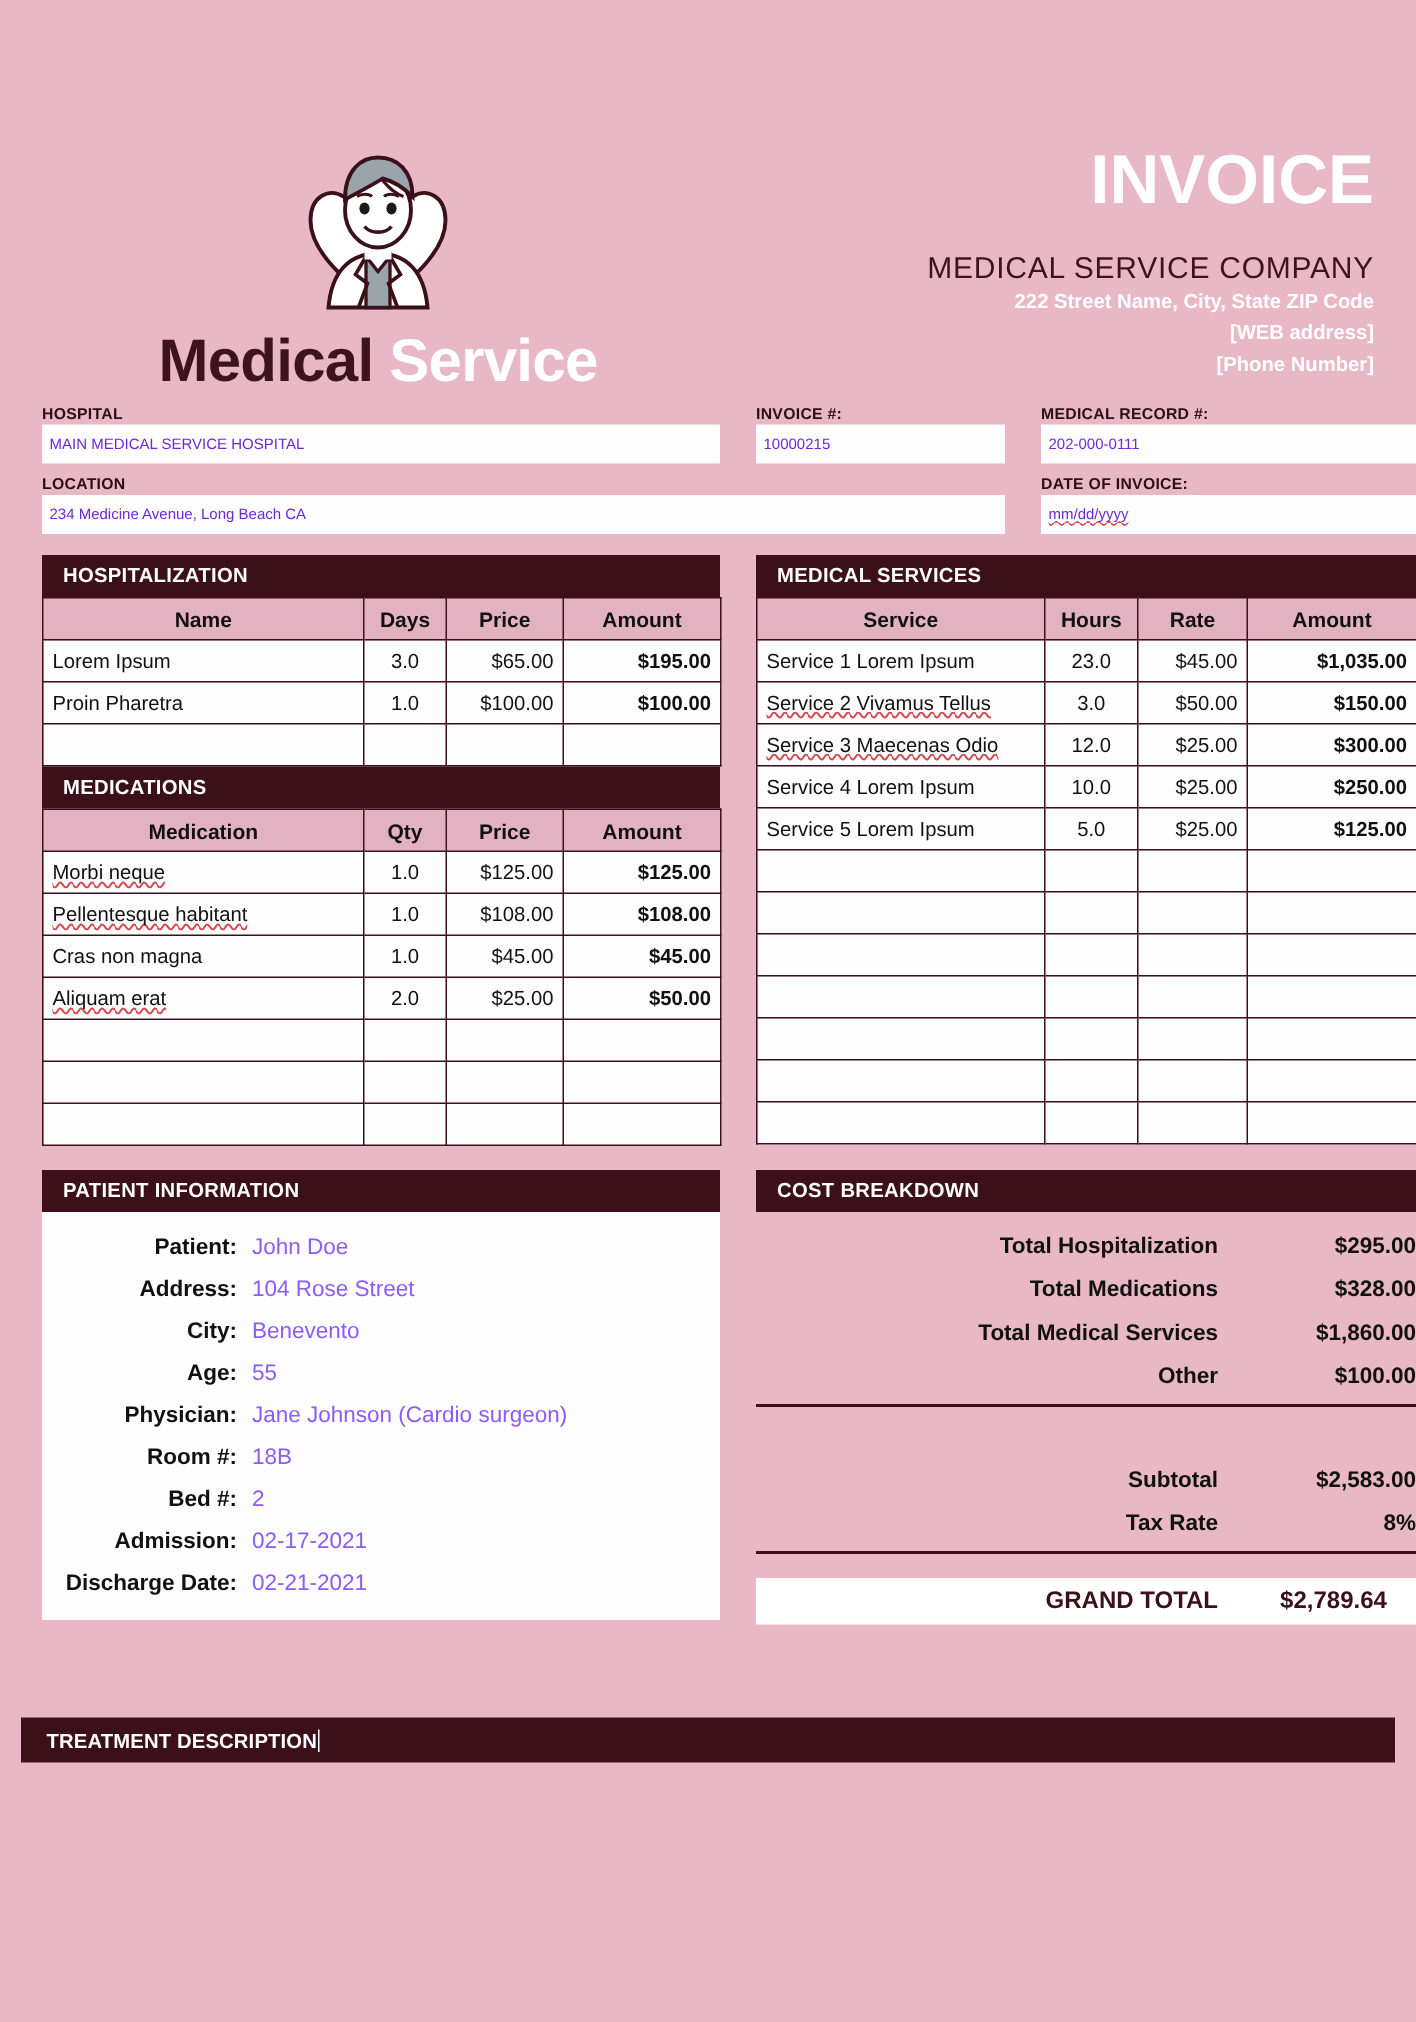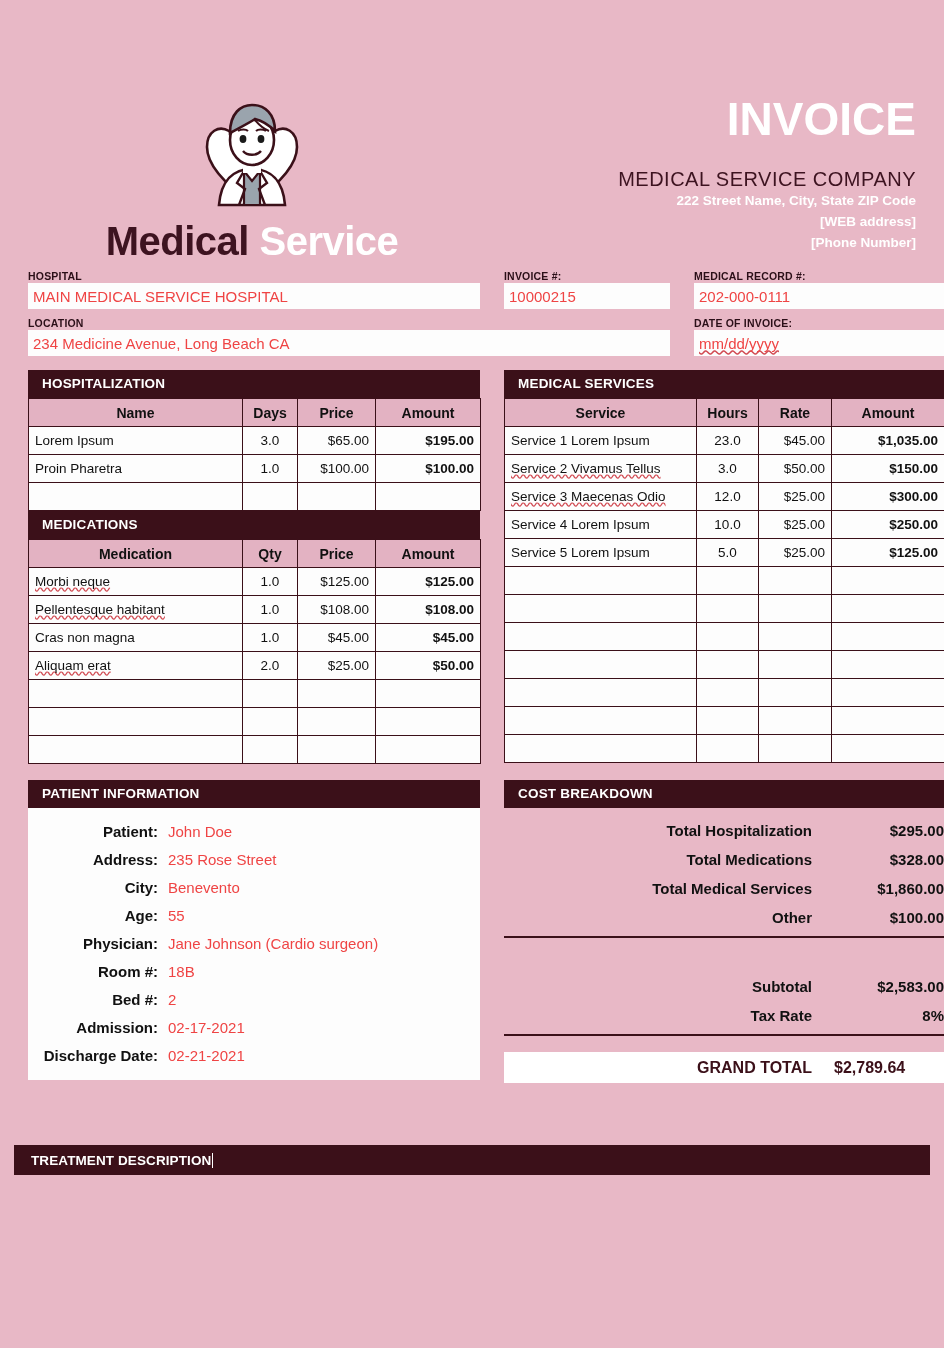--- a/index.html
+++ b/index.html
@@ -42,21 +42,21 @@
 
   
   .fields { position: relative; height: 100px; }
   .fld-label {
     font-size: 10.5px; font-weight: bold; color: #2b0f18;
     letter-spacing: 0.2px; margin-bottom: 1px;
   }
   .fld-box {
     background: #fdfdfd; height: 26px;
     display: flex; align-items: center; padding: 0 5px;
-    font-size: 15px; color: #ef4444;
+    font-size: 10px; color: #6d28d9;
   }
   .f-hospital { position: absolute; left: 14px; top: 0; width: 452px; }
   .f-location { position: absolute; left: 14px; top: 47px; width: 637px; }
   .f-invoice  { position: absolute; left: 490px; top: 0; width: 166px; }
   .f-invoice2 { position: absolute; left: 490px; top: 47px; width: 166px; }
   .f-record   { position: absolute; left: 680px; top: 0; width: 250px; }
   .f-date     { position: absolute; left: 680px; top: 47px; width: 250px; }
   .squiggle {
     text-decoration: underline wavy #d14a52;
     text-decoration-skip-ink: none;
@@ -89,38 +89,38 @@
   td.blank  { }
 
   
   .lower { position: relative; }
   .info-box { background: #fdfdfd; padding: 10px 0 10px 0; }
   .info-row { display: flex; font-size: 15px; line-height: 28px; }
   .info-key {
     width: 140px; text-align: right; font-weight: bold;
     padding-right: 10px; color: #111; flex: none;
   }
-  .info-val { color: #ef4444; }
+  .info-val { color: #8b5cf6; }
 
   .cost-body { padding-top: 8px; }
   .cost-row {
     display: flex; justify-content: flex-end; align-items: center;
     font-size: 15px; font-weight: bold; height: 29px; color: #111;
   }
   .cost-lbl { text-align: right; padding-right: 22px; }
   .cost-val { width: 110px; text-align: right; }
   .cost-rule { border-top: 2.2px solid #3b1019; margin-top: 4px; }
   .cost-gap { height: 34px; }
   .grand {
     background: #ffffff; display: flex; justify-content: flex-end;
     align-items: center; height: 31px; margin-top: 16px;
     font-size: 16px; font-weight: bold; color: #3b1019;
   }
   .grand .cost-lbl { padding-right: 22px; }
-  .grand .cost-val { width: 110px; text-align: left; }
+  .grand .cost-val { width: 110px; text-align: center; }
 
   
   .treatment {
     position: absolute; left: 14px; top: 1145px; width: 916px;
     background: #3b1019; color: #ffffff; height: 30px;
     font-size: 13.5px; font-weight: bold; letter-spacing: 0.1px;
     display: flex; align-items: center; padding-left: 17px;
   }
   .caret {
     display: inline-block; width: 1px; height: 15px;
@@ -414,21 +414,21 @@
 
     <div class="col-left">
       <div class="sec-head">PATIENT INFORMATION</div>
       <div class="info-box" id="patient-body">
           <div class="info-row">
             <div class="info-key">Patient:</div>
             <div class="info-val">John Doe</div>
           </div>
           <div class="info-row">
             <div class="info-key">Address:</div>
-            <div class="info-val">235 Rose Street</div>
+            <div class="info-val">104 Rose Street</div>
           </div>
           <div class="info-row">
             <div class="info-key">City:</div>
             <div class="info-val">Benevento</div>
           </div>
           <div class="info-row">
             <div class="info-key">Age:</div>
             <div class="info-val">55</div>
           </div>
           <div class="info-row">

